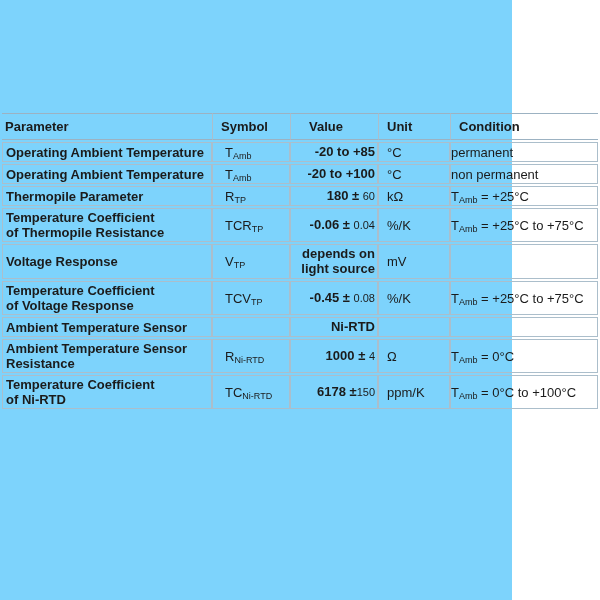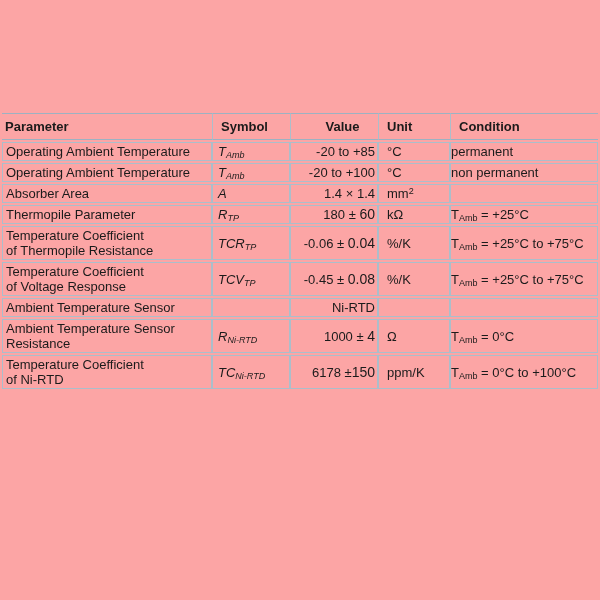--- a/index.html
+++ b/index.html
@@ -2,64 +2,64 @@
 <html><head>
 <meta charset="utf-8">
 <style>
   html,body { margin:0; padding:0; }
   body {
     width:600px; height:600px; background:#ffffff;
     font-family:"Liberation Sans", sans-serif;
     color:#1b1b1b;
     overflow:hidden;
   }
-  .page { position:relative; width:600px; height:600px; background:#fca5a5; }
+  .page { position:relative; width:512px; height:600px; background:#7dd3fc; }
 
   table.spec {
     position:absolute; top:111px; left:2px;
     width:596px;
     border-collapse:separate;
     border-spacing:0 2px;
     table-layout:fixed;
     font-size:13px;
   }
   th {
     font-weight:bold; font-size:13px; text-align:left;
     padding:5px 2px 5px 3px;
     border-top:1px solid #9cb2c2;
     border-bottom:1px solid #9cb2c2;
     white-space:nowrap;
   }
   th + th { border-left:1px solid #abbecb; padding-left:8px; }
-  th.val { text-align:center; padding-left:18px; }
+  th.val { text-align:left; padding-left:18px; }
 
   td {
     border:1px solid #abbecb;
     padding:1px 2px;
     line-height:15px;
     vertical-align:middle;
   }
   td.param { padding-left:3px; }
-  td.sym   { padding-left:5px; white-space:nowrap;font-style:italic; }
+  td.sym   { padding-left:12px; white-space:nowrap; }
   td.val   { text-align:right; }
   td.unit  { padding-left:8px; white-space:nowrap; }
   td.cond  { padding-left:0; white-space:nowrap; }
 
-  .pre-line { white-space:pre-line; }
+  .pre-line { white-space:pre-line;font-weight:bold; }
 
   sub.s {
     font-size:9px; line-height:0;
     vertical-align:baseline; position:relative; top:2px;
     letter-spacing:0;
   }
   sup.s {
     font-size:9px; line-height:0;
     vertical-align:baseline; position:relative; top:-4px;
   }
-  .small { font-size:14px; }
+  .small { font-size:11px; }
 </style>
 </head>
 <body>
 
 <div class="page">
   <table class="spec">
     <colgroup>
       <col style="width:210px">
       <col style="width:78px">
       <col style="width:88px">
@@ -105,37 +105,20 @@
     </td>
     <td class="unit">
       <span>°C</span><sup class="s"></sup>
     </td>
     <td class="cond">
       <span>non permanent</span><sub class="s"></sub><span></span>
     </td>
   </tr>
         <tr>
     <td class="param">
-      <span class="pre-line">Absorber Area</span>
-    </td>
-    <td class="sym">
-      <span>A</span><sub class="s"></sub>
-    </td>
-    <td class="val">
-      <span class="pre-line">1.4 × 1.4</span><span class="small"></span>
-    </td>
-    <td class="unit">
-      <span>mm</span><sup class="s">2</sup>
-    </td>
-    <td class="cond">
-      <span></span><sub class="s"></sub><span></span>
-    </td>
-  </tr>
-        <tr>
-    <td class="param">
       <span class="pre-line">Thermopile Parameter</span>
     </td>
     <td class="sym">
       <span>R</span><sub class="s">TP</sub>
     </td>
     <td class="val">
       <span class="pre-line">180 ± </span><span class="small">60</span>
     </td>
     <td class="unit">
       <span>kΩ</span><sup class="s"></sup>
@@ -153,20 +136,38 @@
       <span>TCR</span><sub class="s">TP</sub>
     </td>
     <td class="val">
       <span class="pre-line">-0.06 ± </span><span class="small">0.04</span>
     </td>
     <td class="unit">
       <span>%/K</span><sup class="s"></sup>
     </td>
     <td class="cond">
       <span>T</span><sub class="s">Amb</sub><span> = +25°C to +75°C</span>
+    </td>
+  </tr>
+        <tr>
+    <td class="param">
+      <span class="pre-line">Voltage Response</span>
+    </td>
+    <td class="sym">
+      <span>V</span><sub class="s">TP</sub>
+    </td>
+    <td class="val">
+      <span class="pre-line">depends on
+light source</span><span class="small"></span>
+    </td>
+    <td class="unit">
+      <span>mV</span><sup class="s"></sup>
+    </td>
+    <td class="cond">
+      <span></span><sub class="s"></sub><span></span>
     </td>
   </tr>
         <tr>
     <td class="param">
       <span class="pre-line">Temperature Coefficient
 of Voltage Response</span>
     </td>
     <td class="sym">
       <span>TCV</span><sub class="s">TP</sub>
     </td>

